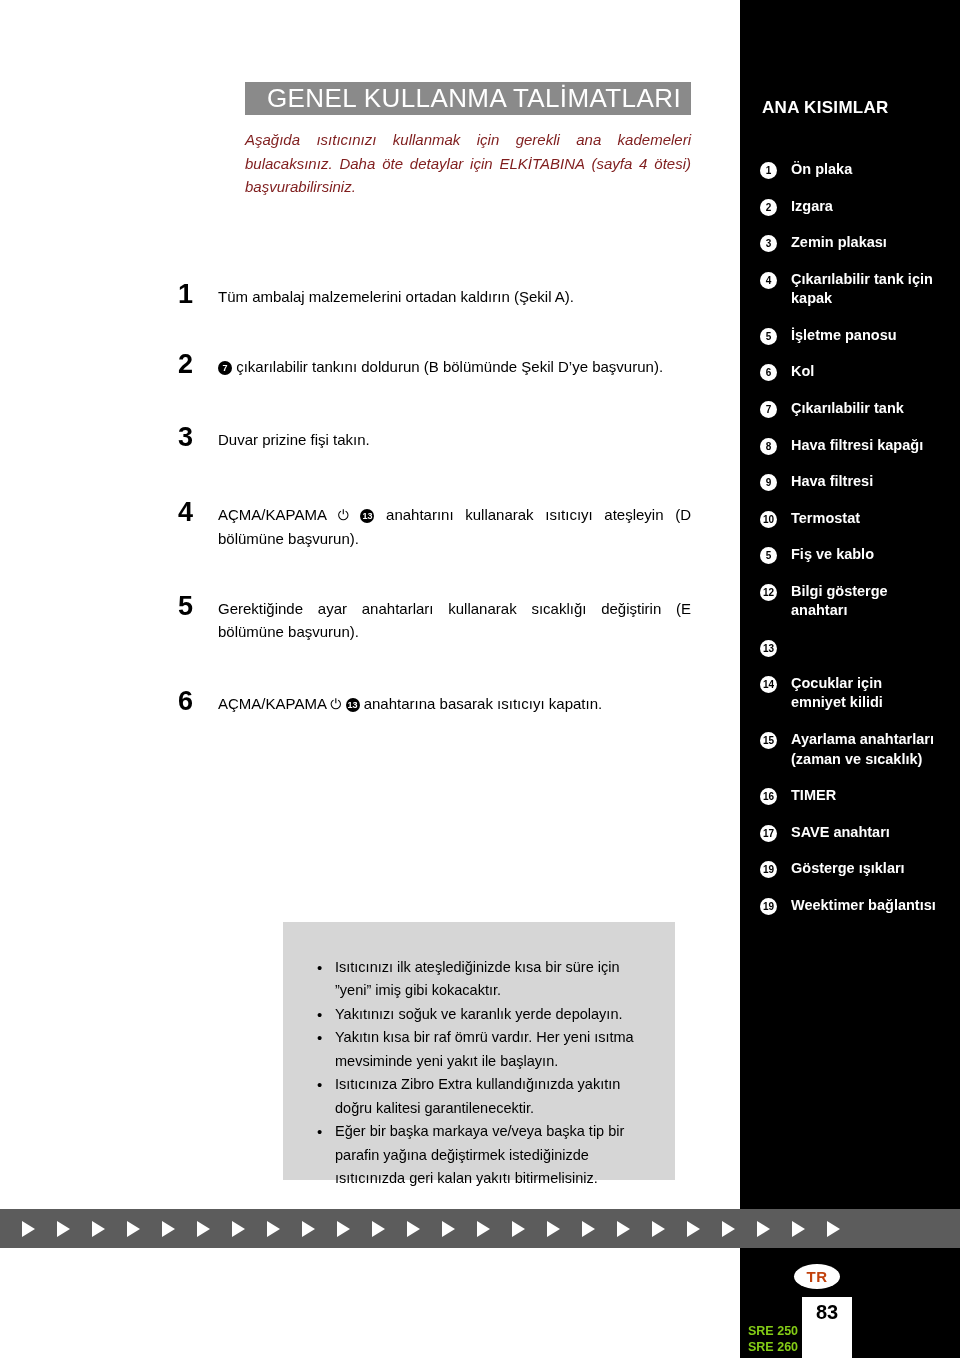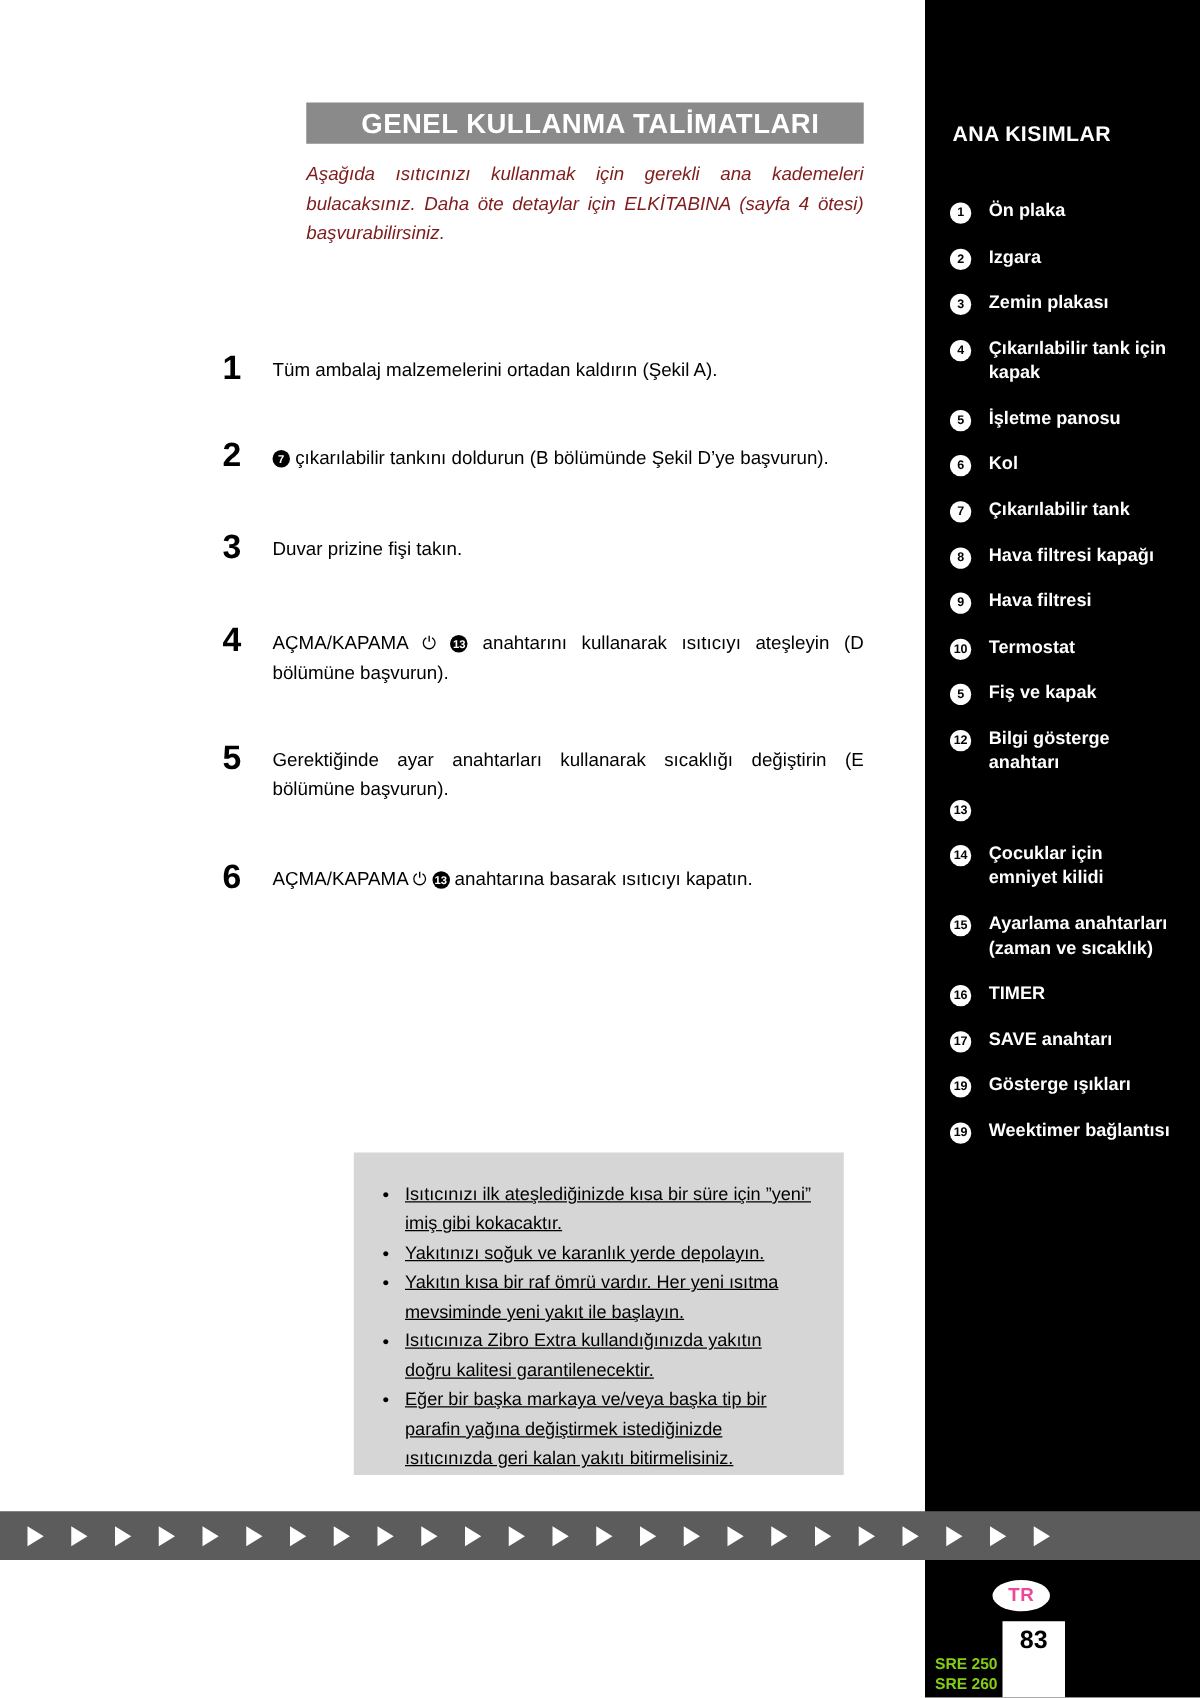--- a/index.html
+++ b/index.html
@@ -92,25 +92,24 @@
     left: 245px;
     top: 82px;
     width: 446px;
     height: 33px;
     background: #8a8a8a;
     display: flex;
     align-items: center;
   }
   #title-text {
     color: #ffffff;
-    font-size: 22px;
-    font-weight: bold;
+    font-size: 26px;
+    font-weight: normal;
     letter-spacing: 0.4px;
     padding-left: 22px;
-    margin-left: 22px;
   }
 
   #intro {
     position: absolute;
     left: 245px;
     top: 128px;
     width: 446px;
     font-size: 15px;
     font-style: italic;
     line-height: 1.58;
@@ -171,23 +170,22 @@
     left: 283px;
     top: 922px;
     width: 392px;
     height: 258px;
     background: #d6d6d6;
     box-sizing: border-box;
     padding: 16px 18px 10px 14px;
   }
   #tips-list {
     list-style: none;
-    margin: 7px;
+    margin: 18px;
     padding: 0;
-    text-decoration: underline;
   }
   #tips-list li {
     position: relative;
     padding-left: 20px;
     font-size: 14.5px;
     line-height: 1.62;
     color: #000000;
     margin-bottom: 0px;
   }
   #tips-list li::before {
@@ -231,21 +229,21 @@
     background: #000000;
   }
   #tr-badge {
     position: absolute;
     left: 54px;
     top: 16px;
     width: 46px;
     height: 25px;
     border-radius: 50%;
     background: #ffffff;
-    color: #ec4899;
+    color: #c2410c;
     font-size: 15px;
     font-weight: bold;
     line-height: 25px;
     text-align: center;
     letter-spacing: 0.5px;
   }
   #page-num-box {
     position: absolute;
     left: 62px;
     top: 49px;
@@ -369,21 +367,21 @@
       <div class="part-row">
         <div class="part-num">9</div>
         <div class="part-label">Hava filtresi</div>
       </div>
       <div class="part-row">
         <div class="part-num">10</div>
         <div class="part-label">Termostat</div>
       </div>
       <div class="part-row">
         <div class="part-num">5</div>
-        <div class="part-label">Fiş ve kapak</div>
+        <div class="part-label">Fiş ve kablo</div>
       </div>
       <div class="part-row">
         <div class="part-num">12</div>
         <div class="part-label">Bilgi gösterge anahtarı</div>
       </div>
       <div class="part-row">
         <div class="part-num">13</div>
       </div>
       <div class="part-row">
         <div class="part-num">14</div>

